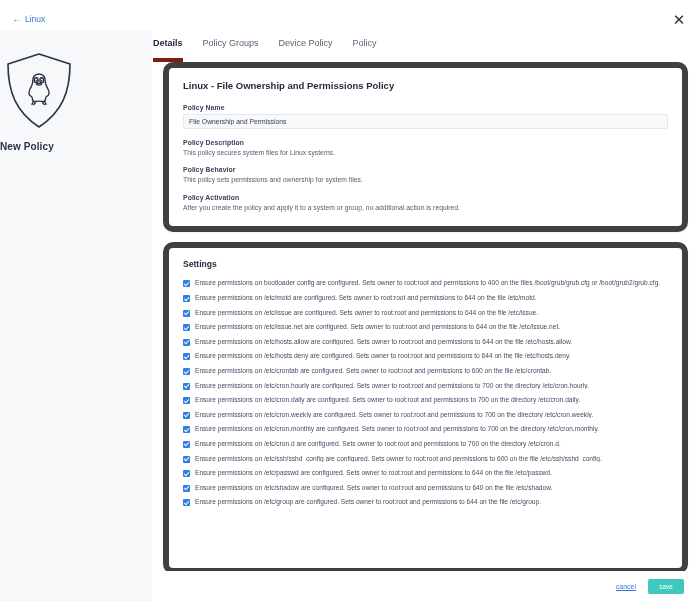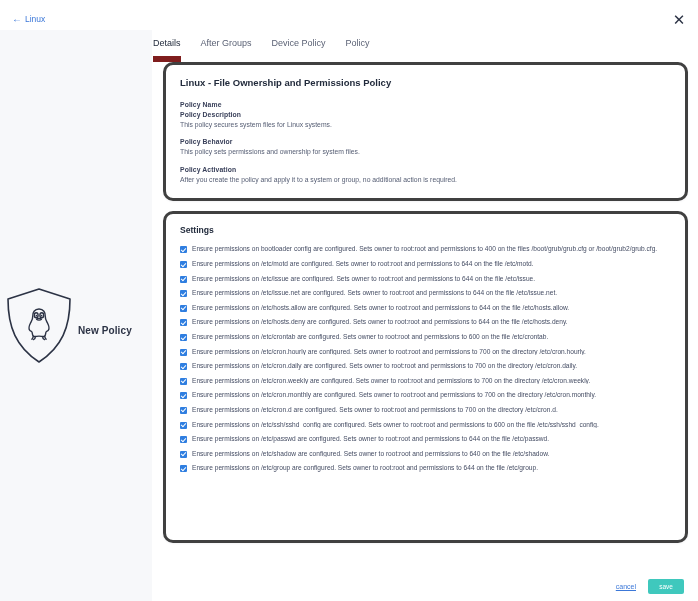--- a/index.html
+++ b/index.html
@@ -46,22 +46,22 @@
     cursor: pointer;
     font-family: "DejaVu Sans", sans-serif;
   }
 
   
   .left-panel {
     position: absolute; left: 0; top: 30px;
     width: 152px; height: 571px;
     background: #f7f8fa;
     display: flex;
-    flex-direction: row;
-    align-items: center;
+    flex-direction: column;
+    align-items: flex-start;
     padding-top: 20px;
   }
   .shield-wrap { width: 78px; height: 82px; }
   .policy-title {
     margin-top: 9px;
     font-size: 10px;
     font-weight: bold;
     color: #2c3345;
     letter-spacing: 0.1px;
   }
@@ -82,28 +82,28 @@
   }
   .tab {
     font-size: 9px;
     color: #5b6275;
     padding-bottom: 6px;
     cursor: pointer;
     white-space: nowrap;
   }
   .tab.active {
     color: #222b3c;
-    font-weight: normal;
-    border-bottom: 6px solid #7f1d1d;
+    font-weight: bold;
+    border-bottom: 4px solid #7f1d1d;
   }
 
   
   .card {
     background: #ffffff;
-    border: 3px solid #404040;
+    border: 6px solid #404040;
     border-radius: 10px;
     margin: 0 10px 0 11px;
     box-shadow: 0 1px 2px rgba(30,40,70,0.05);
   }
   .card-details { padding: 12px 14px 14px 14px; }
   .card-title {
     font-size: 9.5px;
     font-weight: bold;
     color: #222b3c;
     margin-bottom: 13px;
@@ -242,29 +242,30 @@
         </g>
       </svg>
     </div>
     <div class="policy-title">New Policy</div>
   </div>
 
   <div class="main">
 
     <div class="tabs">
       <div class="tab active">Details</div>
-      <div class="tab">After Groups</div>
+      <div class="tab">Policy Groups</div>
       <div class="tab">Device Policy</div>
       <div class="tab">Policy</div>
     </div>
 
     <div class="card card-details">
       <div class="card-title">Linux - File Ownership and Permissions Policy</div>
 
       <div class="field-label">Policy Name</div>
+      <input class="name-input" type="text" value="File Ownership and Permissions" placeholder="Policy Name" style="">
 
       <div class="meta-block">
         <div class="field-label">Policy Description</div>
         <div class="meta-text">This policy secures system files for Linux systems.</div>
       </div>
 
       <div class="meta-block">
         <div class="field-label">Policy Behavior</div>
         <div class="meta-text">This policy sets permissions and ownership for system files.</div>
       </div>

